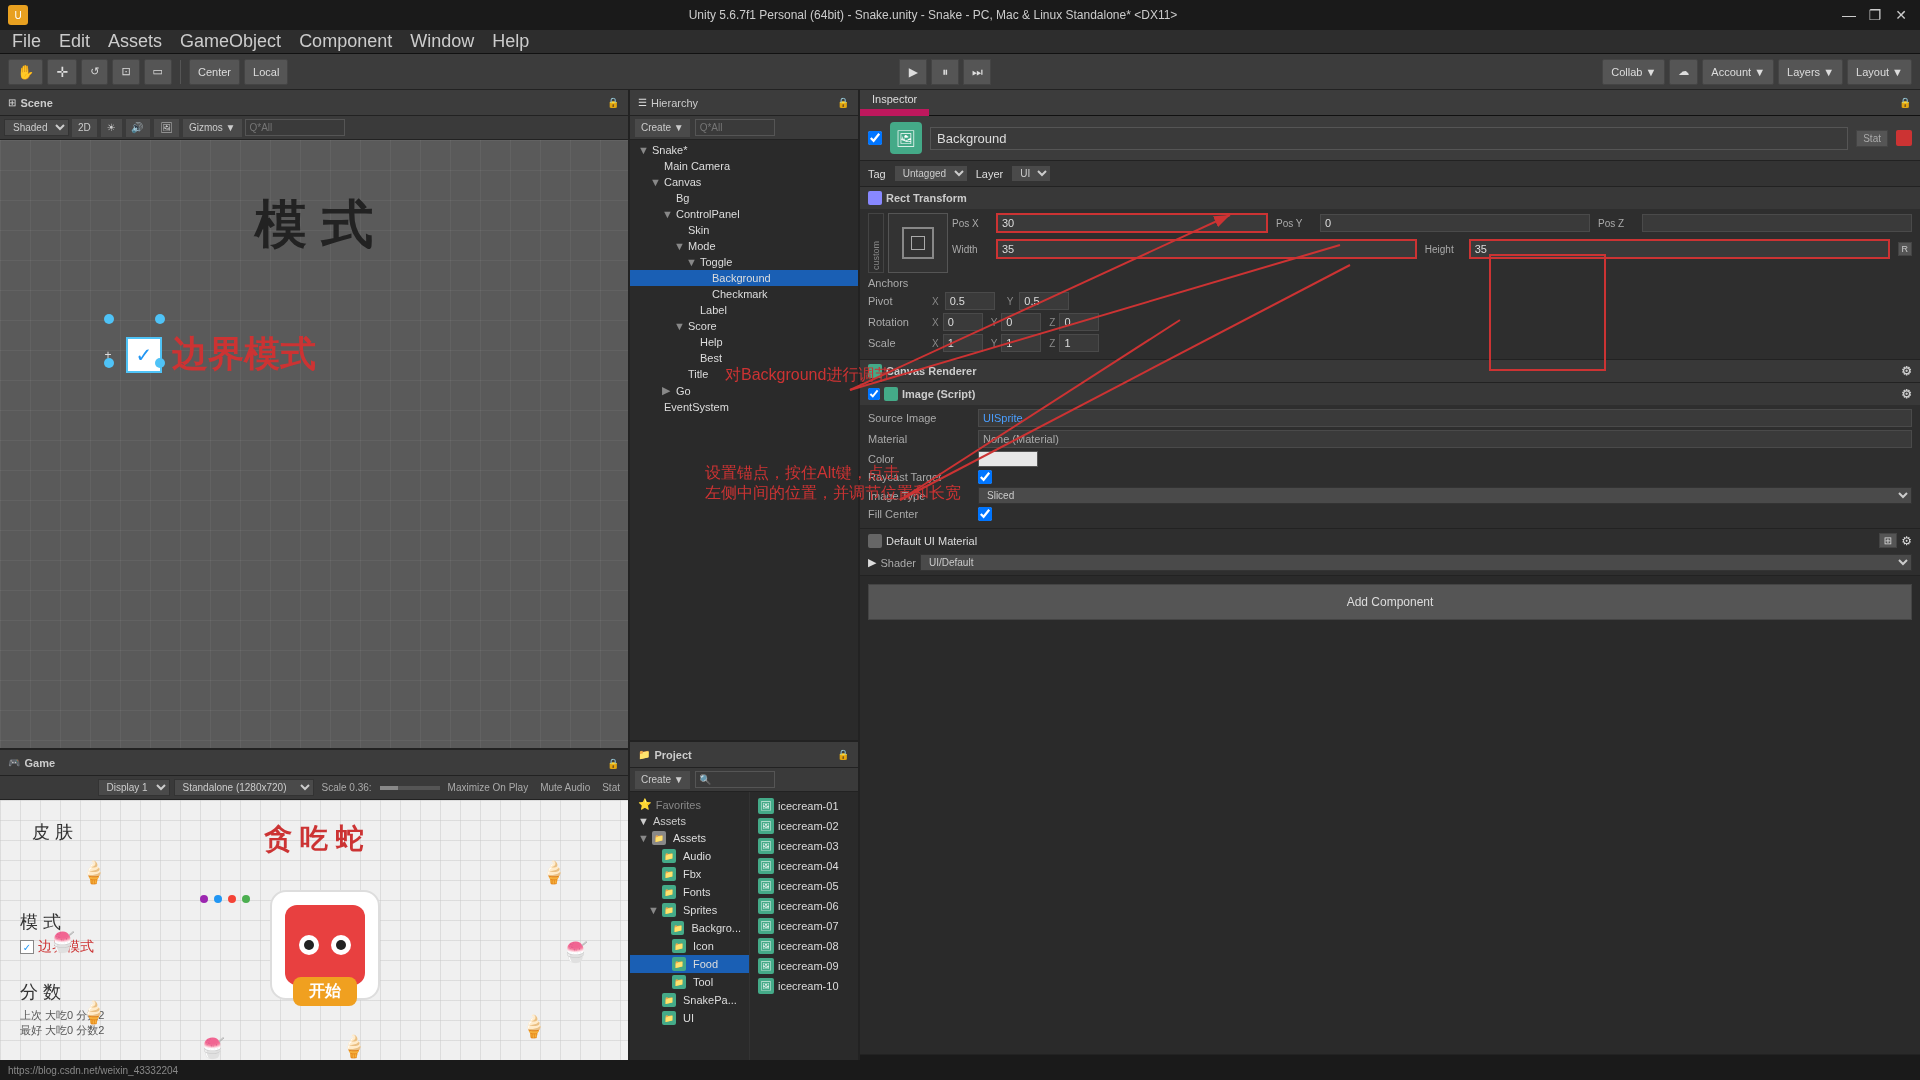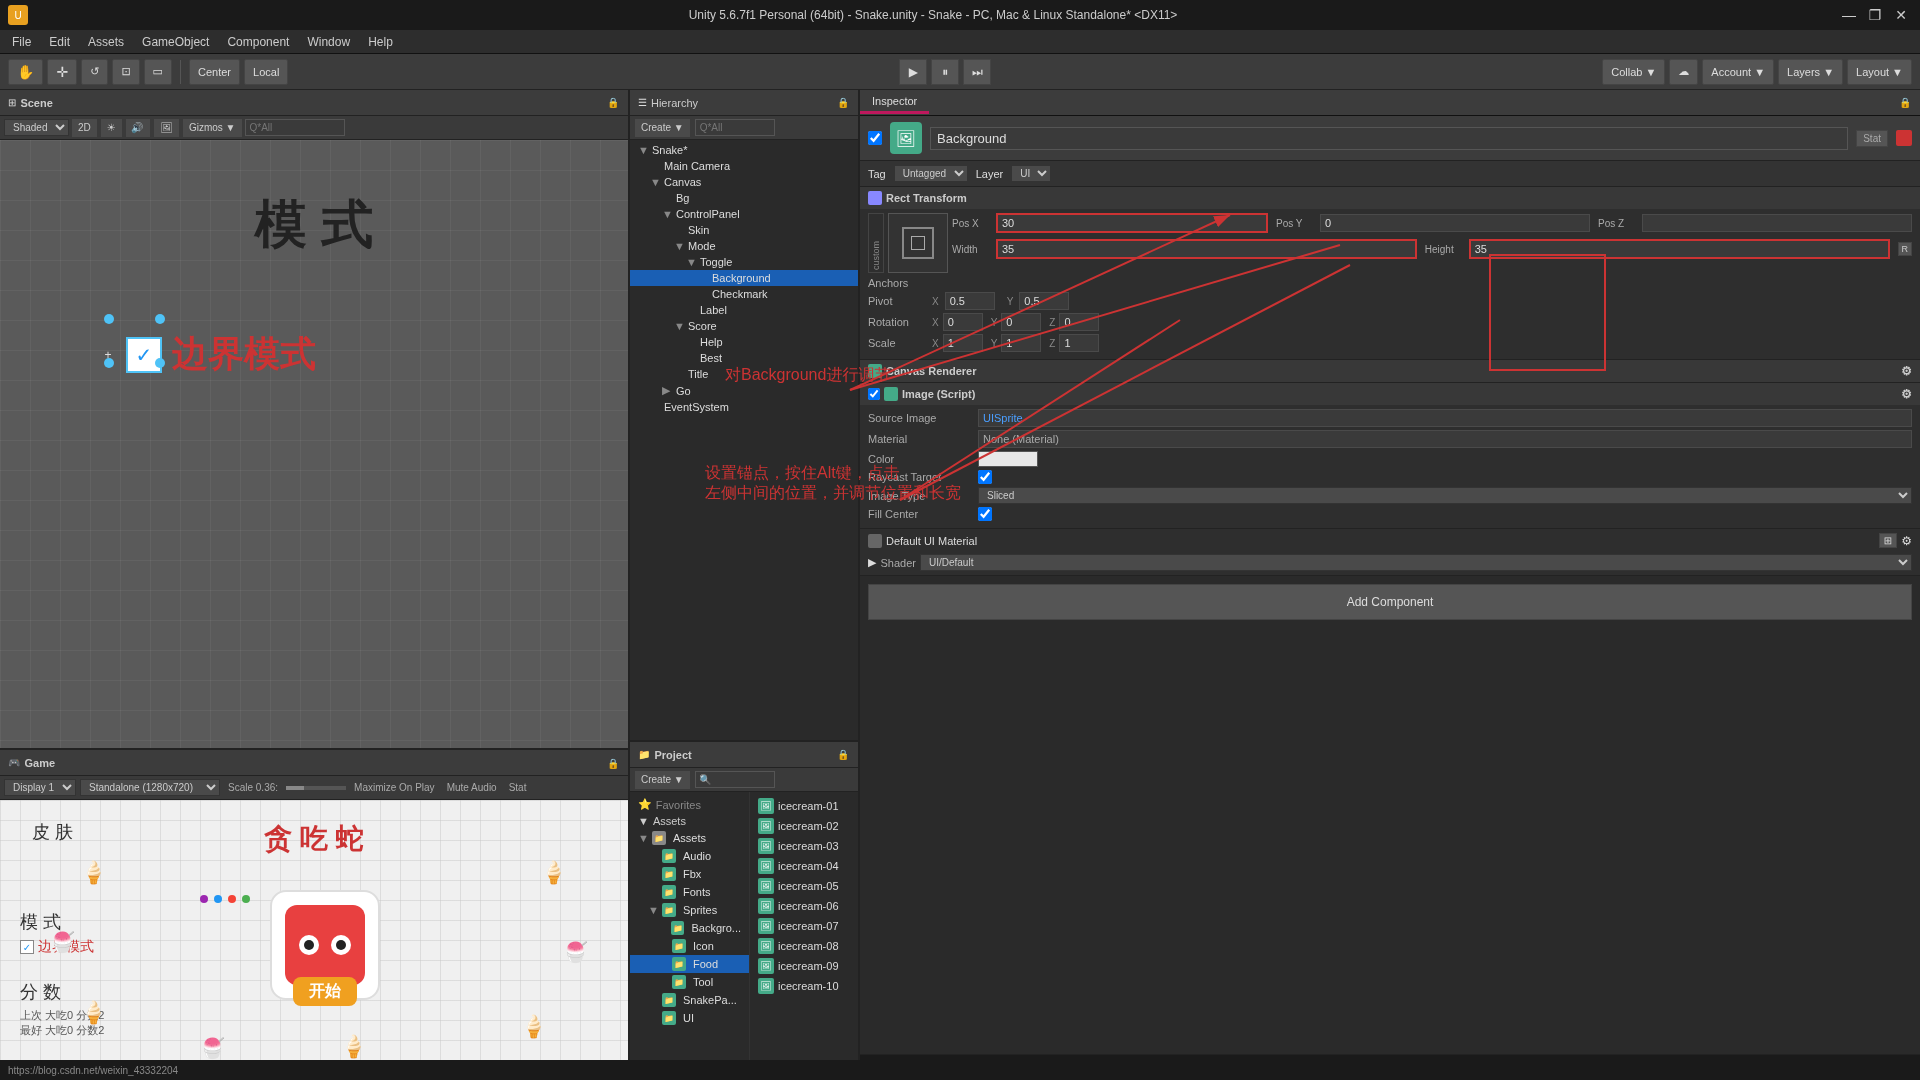--- a/index.html
+++ b/index.html
@@ -3,21 +3,21 @@
   <meta charset="utf-8">
   <style>
     * { box-sizing: border-box; margin: 0; padding: 0; }
     body { font-family: 'Segoe UI', Arial, sans-serif; font-size: 12px; background: #3c3c3c; color: #ddd; overflow: hidden; width: 1920px; height: 1080px; }
 
     
     #title-bar { background: #1a1a1a; height: 30px; display: flex; align-items: center; padding: 0 8px; color: #ccc; font-size: 12px; justify-content: space-between; }
 
     
     #menu-bar { background: #2d2d2d; height: 24px; display: flex; align-items: center; padding: 0 4px; gap: 2px; border-bottom: 1px solid #111; }
-    .menu-item { padding: 2px 8px; cursor: pointer; font-size: 12px; color: #ccc; }
+    .menu-item { padding: 2px 8px; cursor: pointer; font-size: 18px; color: #ccc; }
 
     
     #toolbar { background: #3c3c3c; height: 36px; display: flex; align-items: center; padding: 0 8px; gap: 4px; border-bottom: 1px solid #222; }
     .toolbar-btn { background: #555; border: 1px solid #444; color: #ddd; padding: 3px 8px; cursor: pointer; font-size: 11px; border-radius: 2px; height: 26px; display: flex; align-items: center; gap: 4px; }
     .toolbar-divider { width: 1px; height: 24px; background: #555; margin: 0 4px; }
     .toolbar-spacer { flex: 1; }
     .play-btn { background: #555; border: 1px solid #444; width: 28px; height: 26px; display: flex; align-items: center; justify-content: center; cursor: pointer; }
 
     
     #main-layout { display: flex; height: calc(1080px - 30px - 24px - 36px); }
@@ -29,21 +29,21 @@
     #scene-panel { flex: 1; display: flex; flex-direction: column; border-right: 2px solid #222; border-bottom: 2px solid #222; }
     #scene-header { background: #3c3c3c; height: 26px; display: flex; align-items: center; padding: 0 8px; gap: 4px; border-bottom: 1px solid #222; }
     #scene-toolbar { background: #3a3a3a; height: 24px; display: flex; align-items: center; padding: 0 4px; gap: 2px; border-bottom: 1px solid #222; }
     .scene-tool-btn { background: #4a4a4a; border: 1px solid #3a3a3a; color: #ccc; padding: 1px 6px; cursor: pointer; font-size: 10px; height: 20px; display: flex; align-items: center; }
     #scene-viewport { flex: 1; background: #5a5a5a; position: relative; overflow: hidden; }
     .grid-bg { position: absolute; inset: 0; background-image: linear-gradient(rgba(255,255,255,0.05) 1px, transparent 1px), linear-gradient(90deg, rgba(255,255,255,0.05) 1px, transparent 1px); background-size: 30px 30px; }
 
     
     #game-panel { height: 330px; border-right: 2px solid #222; display: flex; flex-direction: column; }
     #game-header { background: #3c3c3c; height: 26px; display: flex; align-items: center; padding: 0 8px; gap: 4px; border-bottom: 1px solid #222; }
-    #game-toolbar { background: #3a3a3a; height: 24px; display: flex; align-items: center; padding: 0 4px; gap: 4px; border-bottom: 1px solid #222; font-size: 10px; }
+    #game-toolbar { background: #3a3a3a; height: 24px; display: flex; align-items: center; padding: 0 4px; gap: 4px; border-bottom: 1px solid #222; font-size: 10px; justify-content: flex-end; }
     .game-toolbar-item { color: #aaa; padding: 0 4px; cursor: pointer; }
     .game-toolbar-select { background: #4a4a4a; border: 1px solid #333; color: #ccc; font-size: 10px; padding: 1px 4px; }
     #game-viewport { flex: 1; background: #e8e8e8; position: relative; overflow: hidden; }
 
     
     .game-bg { background: #f0f0f0; width: 100%; height: 100%; position: relative; overflow: hidden; }
     .game-grid { position: absolute; inset: 0; background-image: linear-gradient(rgba(200,200,200,0.5) 1px, transparent 1px), linear-gradient(90deg, rgba(200,200,200,0.5) 1px, transparent 1px); background-size: 20px 20px; }
     .game-title { position: absolute; top: 20px; left: 50%; transform: translateX(-50%); font-size: 28px; font-weight: bold; color: #cc3333; white-space: nowrap; }
     .skin-label { position: absolute; top: 20px; left: 32px; font-size: 18px; color: #333; }
     .mode-section { position: absolute; left: 20px; top: 110px; }
@@ -85,21 +85,21 @@
     #project-files { flex: 1; padding: 4px; overflow-y: auto; }
     .pf-item { display: flex; align-items: center; gap: 4px; padding: 2px 4px; cursor: pointer; font-size: 11px; }
     .pf-icon { width: 16px; height: 16px; background: #888; border-radius: 2px; flex-shrink: 0; display: flex; align-items: center; justify-content: center; font-size: 9px; color: #fff; }
     .pf-icon.img { background: #4a8; }
 
     
     #right-area { flex: 1; display: flex; flex-direction: column; min-width: 300px; }
     #inspector-panel { flex: 1; display: flex; flex-direction: column; overflow: hidden; }
     #inspector-header-tabs { background: #3c3c3c; height: 26px; display: flex; align-items: center; border-bottom: 1px solid #111; }
     .inspector-tab { padding: 4px 12px; cursor: pointer; font-size: 11px; color: #aaa; border-bottom: 2px solid transparent; }
-    .inspector-tab.active { color: #ddd; border-bottom: 3px solid #be185d; text-align: right; }
+    .inspector-tab.active { color: #ddd; border-bottom: 8px solid #be185d; text-align: right; }
     #inspector-content { flex: 1; background: #2a2a2a; overflow-y: auto; padding: 0; }
 
     
     .insp-obj-header { background: #3c3c3c; padding: 6px 8px; display: flex; align-items: center; gap: 8px; border-bottom: 1px solid #222; }
     .insp-obj-icon { width: 32px; height: 32px; background: #4a8; border-radius: 4px; display: flex; align-items: center; justify-content: center; font-size: 16px; color: #fff; }
     .insp-tag-row { display: flex; align-items: center; gap: 8px; padding: 4px 8px; background: #333; border-bottom: 1px solid #222; font-size: 11px; }
     .insp-select { background: #4a4a4a; border: 1px solid #333; color: #ccc; font-size: 10px; padding: 1px 4px; }
 
     .insp-section { border-bottom: 1px solid #222; }
     .insp-section-header { background: #383838; padding: 4px 8px; display: flex; align-items: center; gap: 4px; cursor: pointer; font-size: 11px; font-weight: bold; color: #ccc; }

